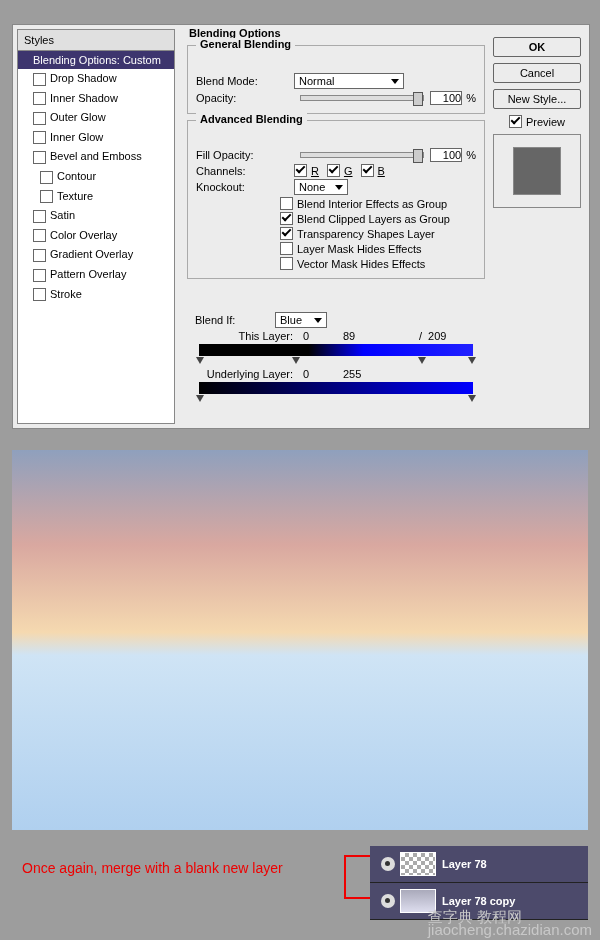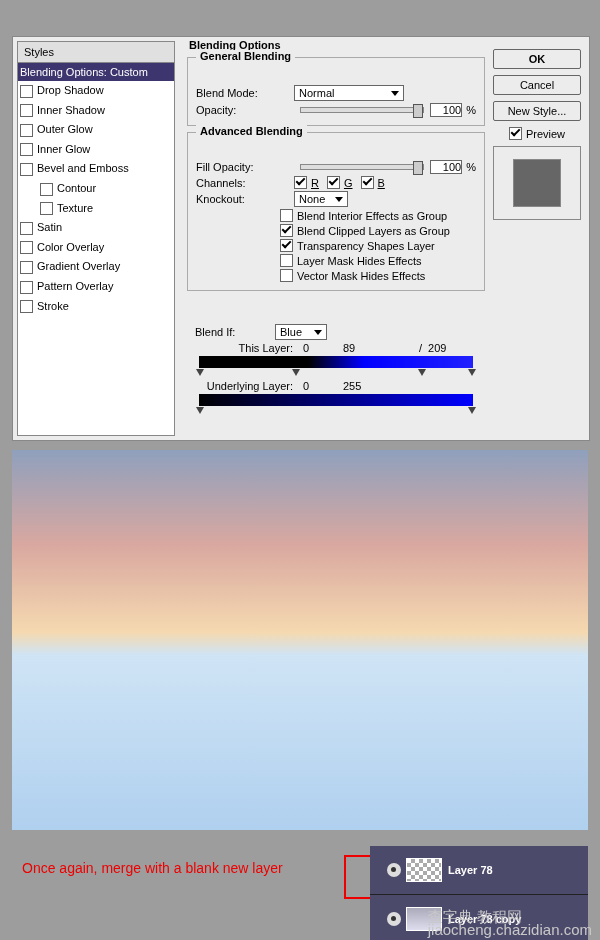--- a/index.html
+++ b/index.html
@@ -1,19 +1,19 @@
 <!DOCTYPE html>
 <html><head>
 <meta charset="utf-8">
 <style>
 body{margin:0;background:#9d9d9d;font-family:Tahoma,Arial,sans-serif;font-size:11px;color:#000;width:600px;height:940px;position:relative}
-.dialog{position:absolute;left:12px;top:36px;width:576px;height:403px;background:#ececec;border:1px solid #888;display:flex}
+.dialog{position:absolute;left:12px;top:24px;width:576px;height:403px;background:#ececec;border:1px solid #888;display:flex}
 .styles{width:156px;margin:4px;background:#fff;border:1px solid #888}
 .styles-hdr{background:#e0e0e0;padding:4px 6px;border-bottom:1px solid #888}
-.style-row{padding:3px 2px;white-space:nowrap}
+.style-row{padding:3px 15px;white-space:nowrap}
 .style-row.sel{background:#3d356e;color:#fff}
 .style-sub{padding:3px 6px 3px 22px}
 .cb{display:inline-block;width:11px;height:11px;border:1px solid #666;background:#fff;margin-right:4px;vertical-align:middle}
 .cb.on::after{content:"";display:block;width:7px;height:3px;border-left:2px solid #000;border-bottom:2px solid #000;transform:rotate(-45deg);margin:1px 0 0 1px}
 .main{flex:1;padding:2px 6px 4px 6px}
 .grp{border:1px solid #aaa;margin:6px 2px;padding:25px 8px 6px 8px;position:relative}
 .grp-title{position:absolute;top:-8px;left:8px;background:#ececec;padding:0 4px;font-weight:bold}
 .row{display:flex;align-items:center;margin:2px 0;font-size:11px}
 .lbl{width:78px;text-align:left;margin-right:20px}
 .sel-box{background:#fff;border:1px solid #666;padding:1px 4px;display:flex;align-items:center;gap:4px}
@@ -22,21 +22,21 @@
 .thumb{position:absolute;top:-4px;width:8px;height:12px;background:#ccc;border:1px solid #555}
 .num{width:30px;background:#fff;border:1px solid #666;text-align:right}
 .btns{width:88px;padding:12px 8px 4px 0}
 .btn{background:#ececec;border:1px solid #666;text-align:center;padding:3px 0;margin-bottom:6px;border-radius:2px}
 .prev-box{width:46px;height:46px;background:#666;border:1px solid #888;margin:6px auto}
 .grad{height:12px;background:linear-gradient(to right,#000 0%,#000 40%,#0000ff 60%,#2020ff 100%)}
 .grad2{height:12px;background:linear-gradient(to right,#000 0%,#0000ff 100%)}
 .tri{width:0;height:0;border-left:4px solid transparent;border-right:4px solid transparent;border-top:7px solid #444;position:absolute}
 .img{position:absolute;left:12px;top:450px;width:576px;height:380px;background:linear-gradient(to bottom,#8fa0bd 0%,#d9a8a0 25%,#f5d9b0 48%,#cfe4f5 54%,#b0d0ef 100%)}
 .layers{position:absolute;left:370px;top:846px;width:218px;background:#4c4a6b}
-.lrow{display:flex;align-items:center;border-bottom:1px solid #222;padding:12px}
+.lrow{display:flex;align-items:center;border-bottom:1px solid #222;padding:6px}
 .eye{width:14px;height:14px;background:#ddd;border-radius:50%;margin:0 5px;position:relative}
 .eye::after{content:"";width:5px;height:5px;background:#333;border-radius:50%;position:absolute;top:4px;left:4px}
 .th{width:34px;height:22px;background:#ccc;border:1px solid #fff;margin-right:6px;background-image:linear-gradient(45deg,#aaa 25%,transparent 25%,transparent 75%,#aaa 75%),linear-gradient(45deg,#aaa 25%,#fff 25%,#fff 75%,#aaa 75%);background-size:8px 8px;background-position:0 0,4px 4px}
 .th2{width:34px;height:22px;background:linear-gradient(#aab,#dde);border:1px solid #fff;margin-right:6px}
 .lname{color:#fff;font-weight:bold}
 .anno{position:absolute;left:22px;top:860px;color:#e00;font-size:14px}
 .arr{position:absolute;left:344px;top:855px;width:26px;height:40px;border-left:2px solid #e00;border-top:2px solid #e00;border-bottom:2px solid #e00}
 .wm{position:absolute;right:8px;bottom:4px;color:#c8c8c8;font-size:15px;text-align:left;line-height:13px}
 </style>
 </head>

